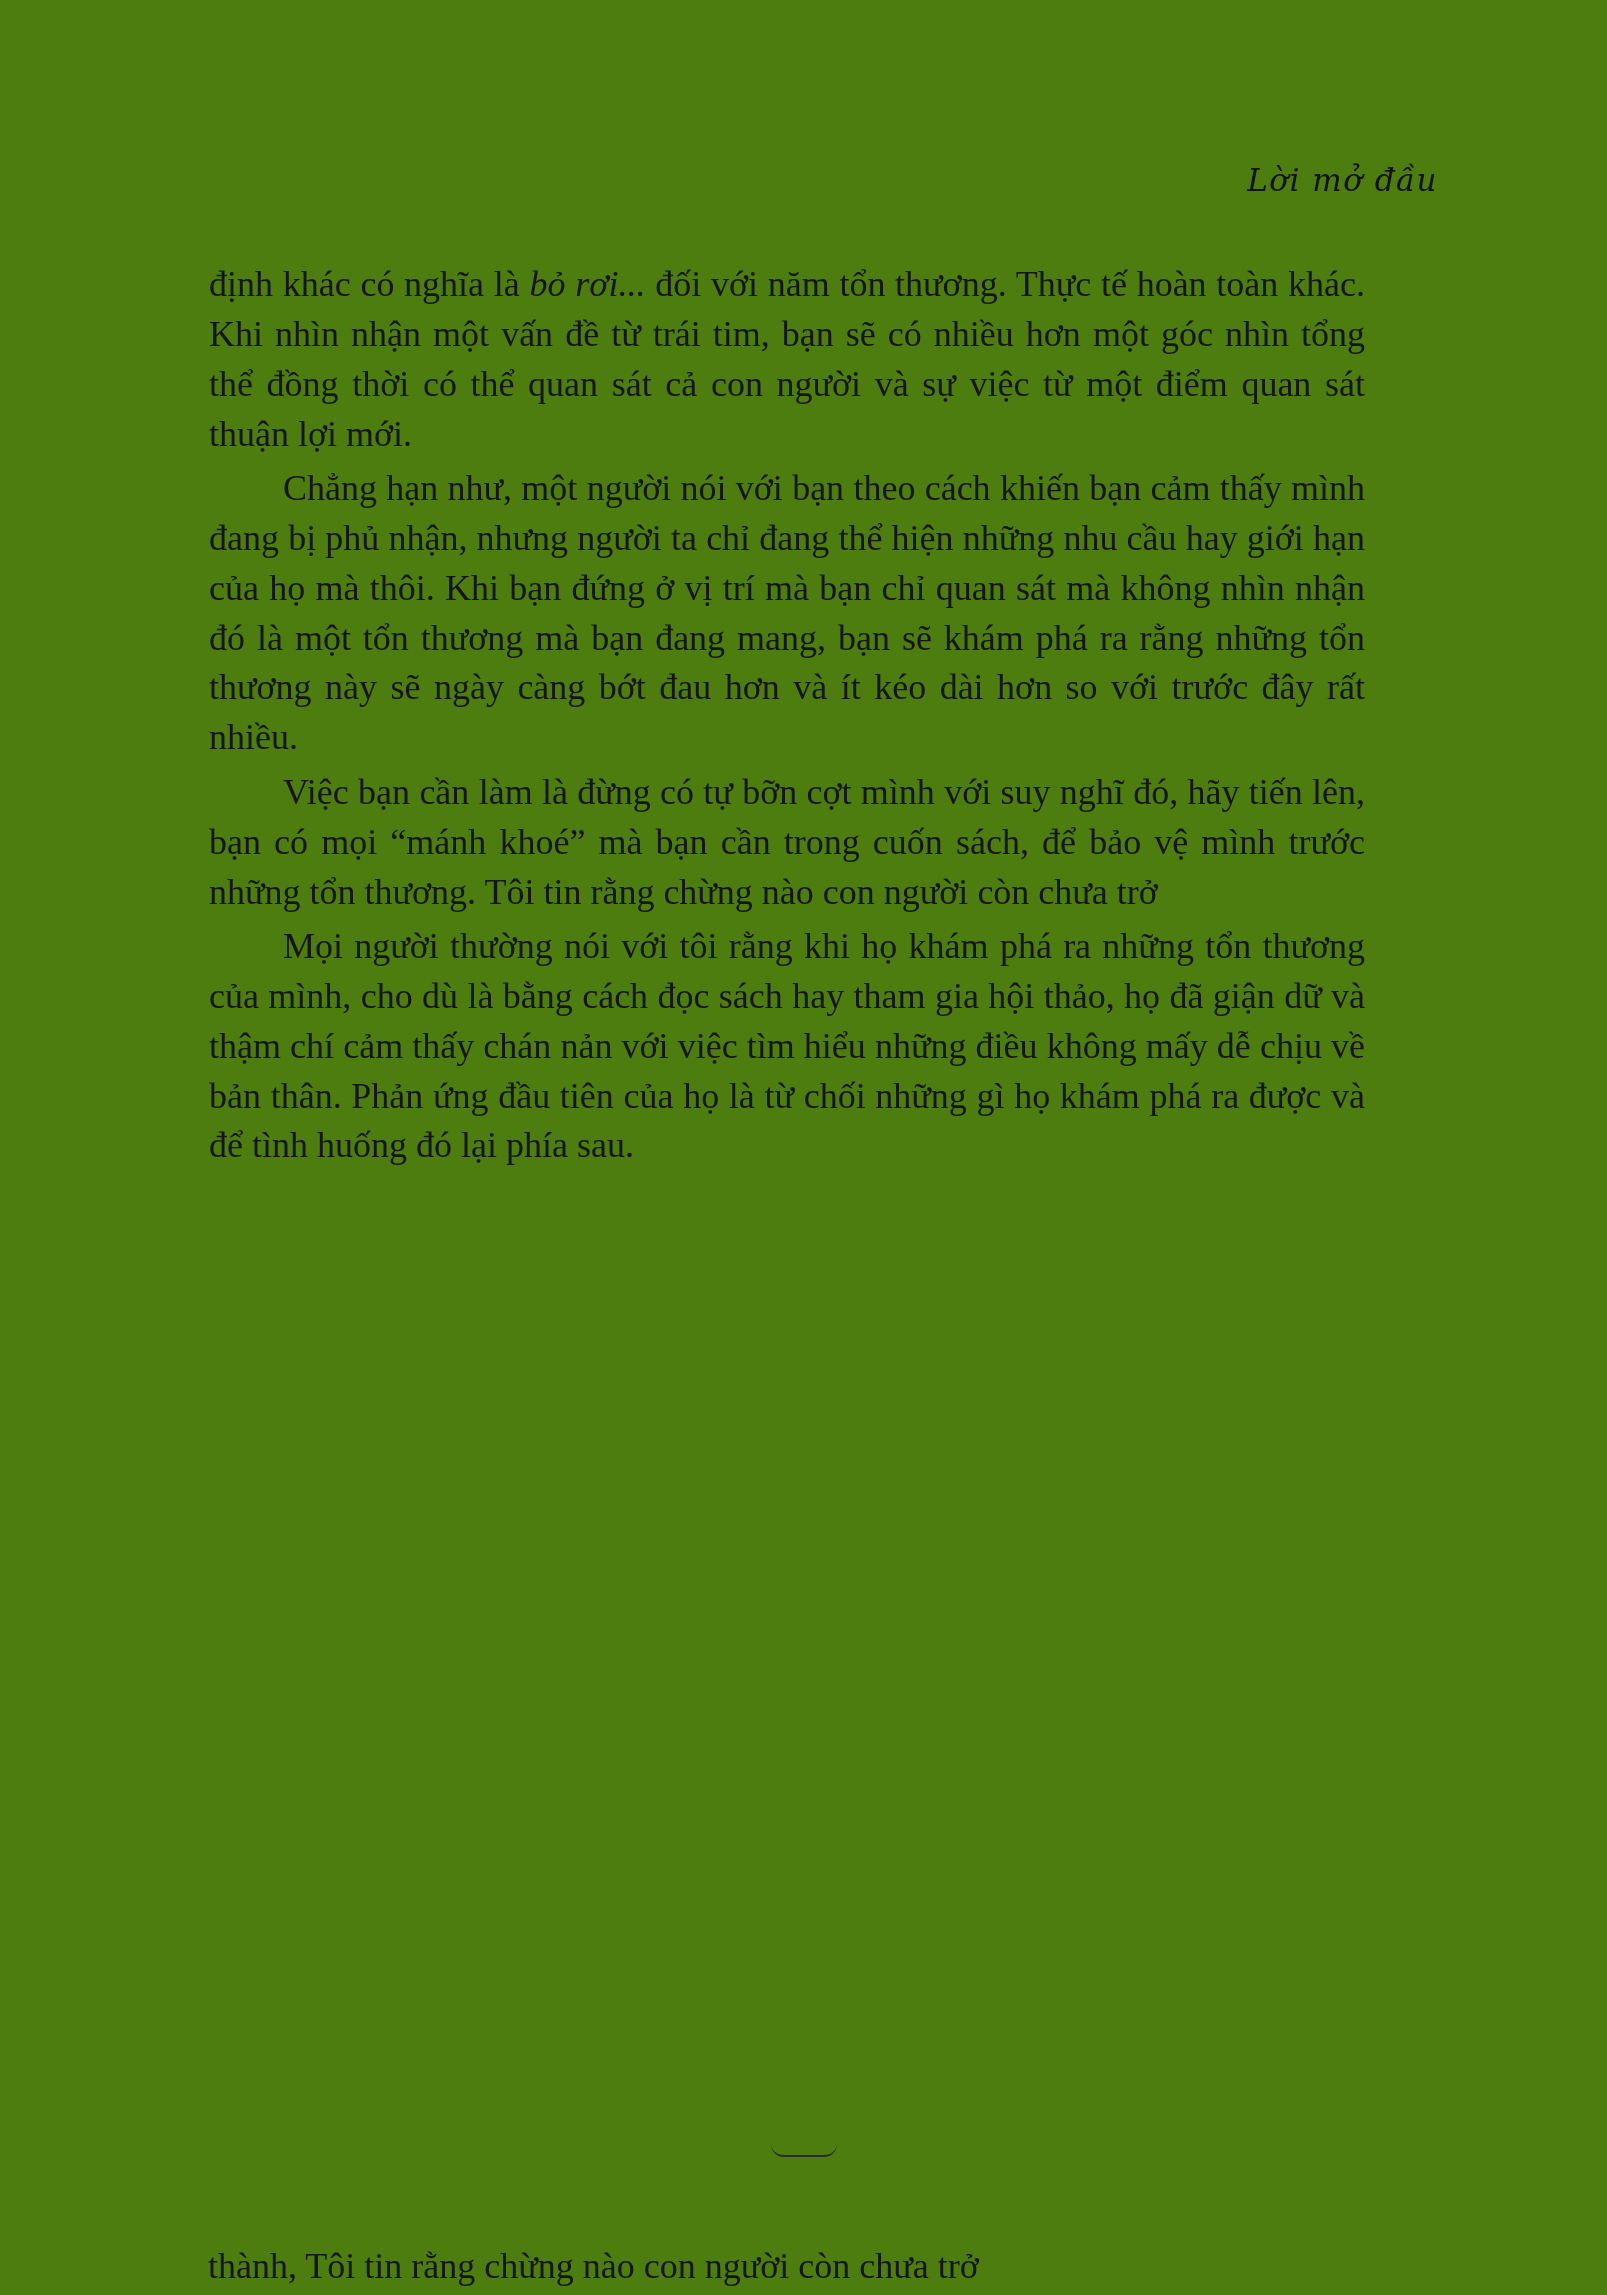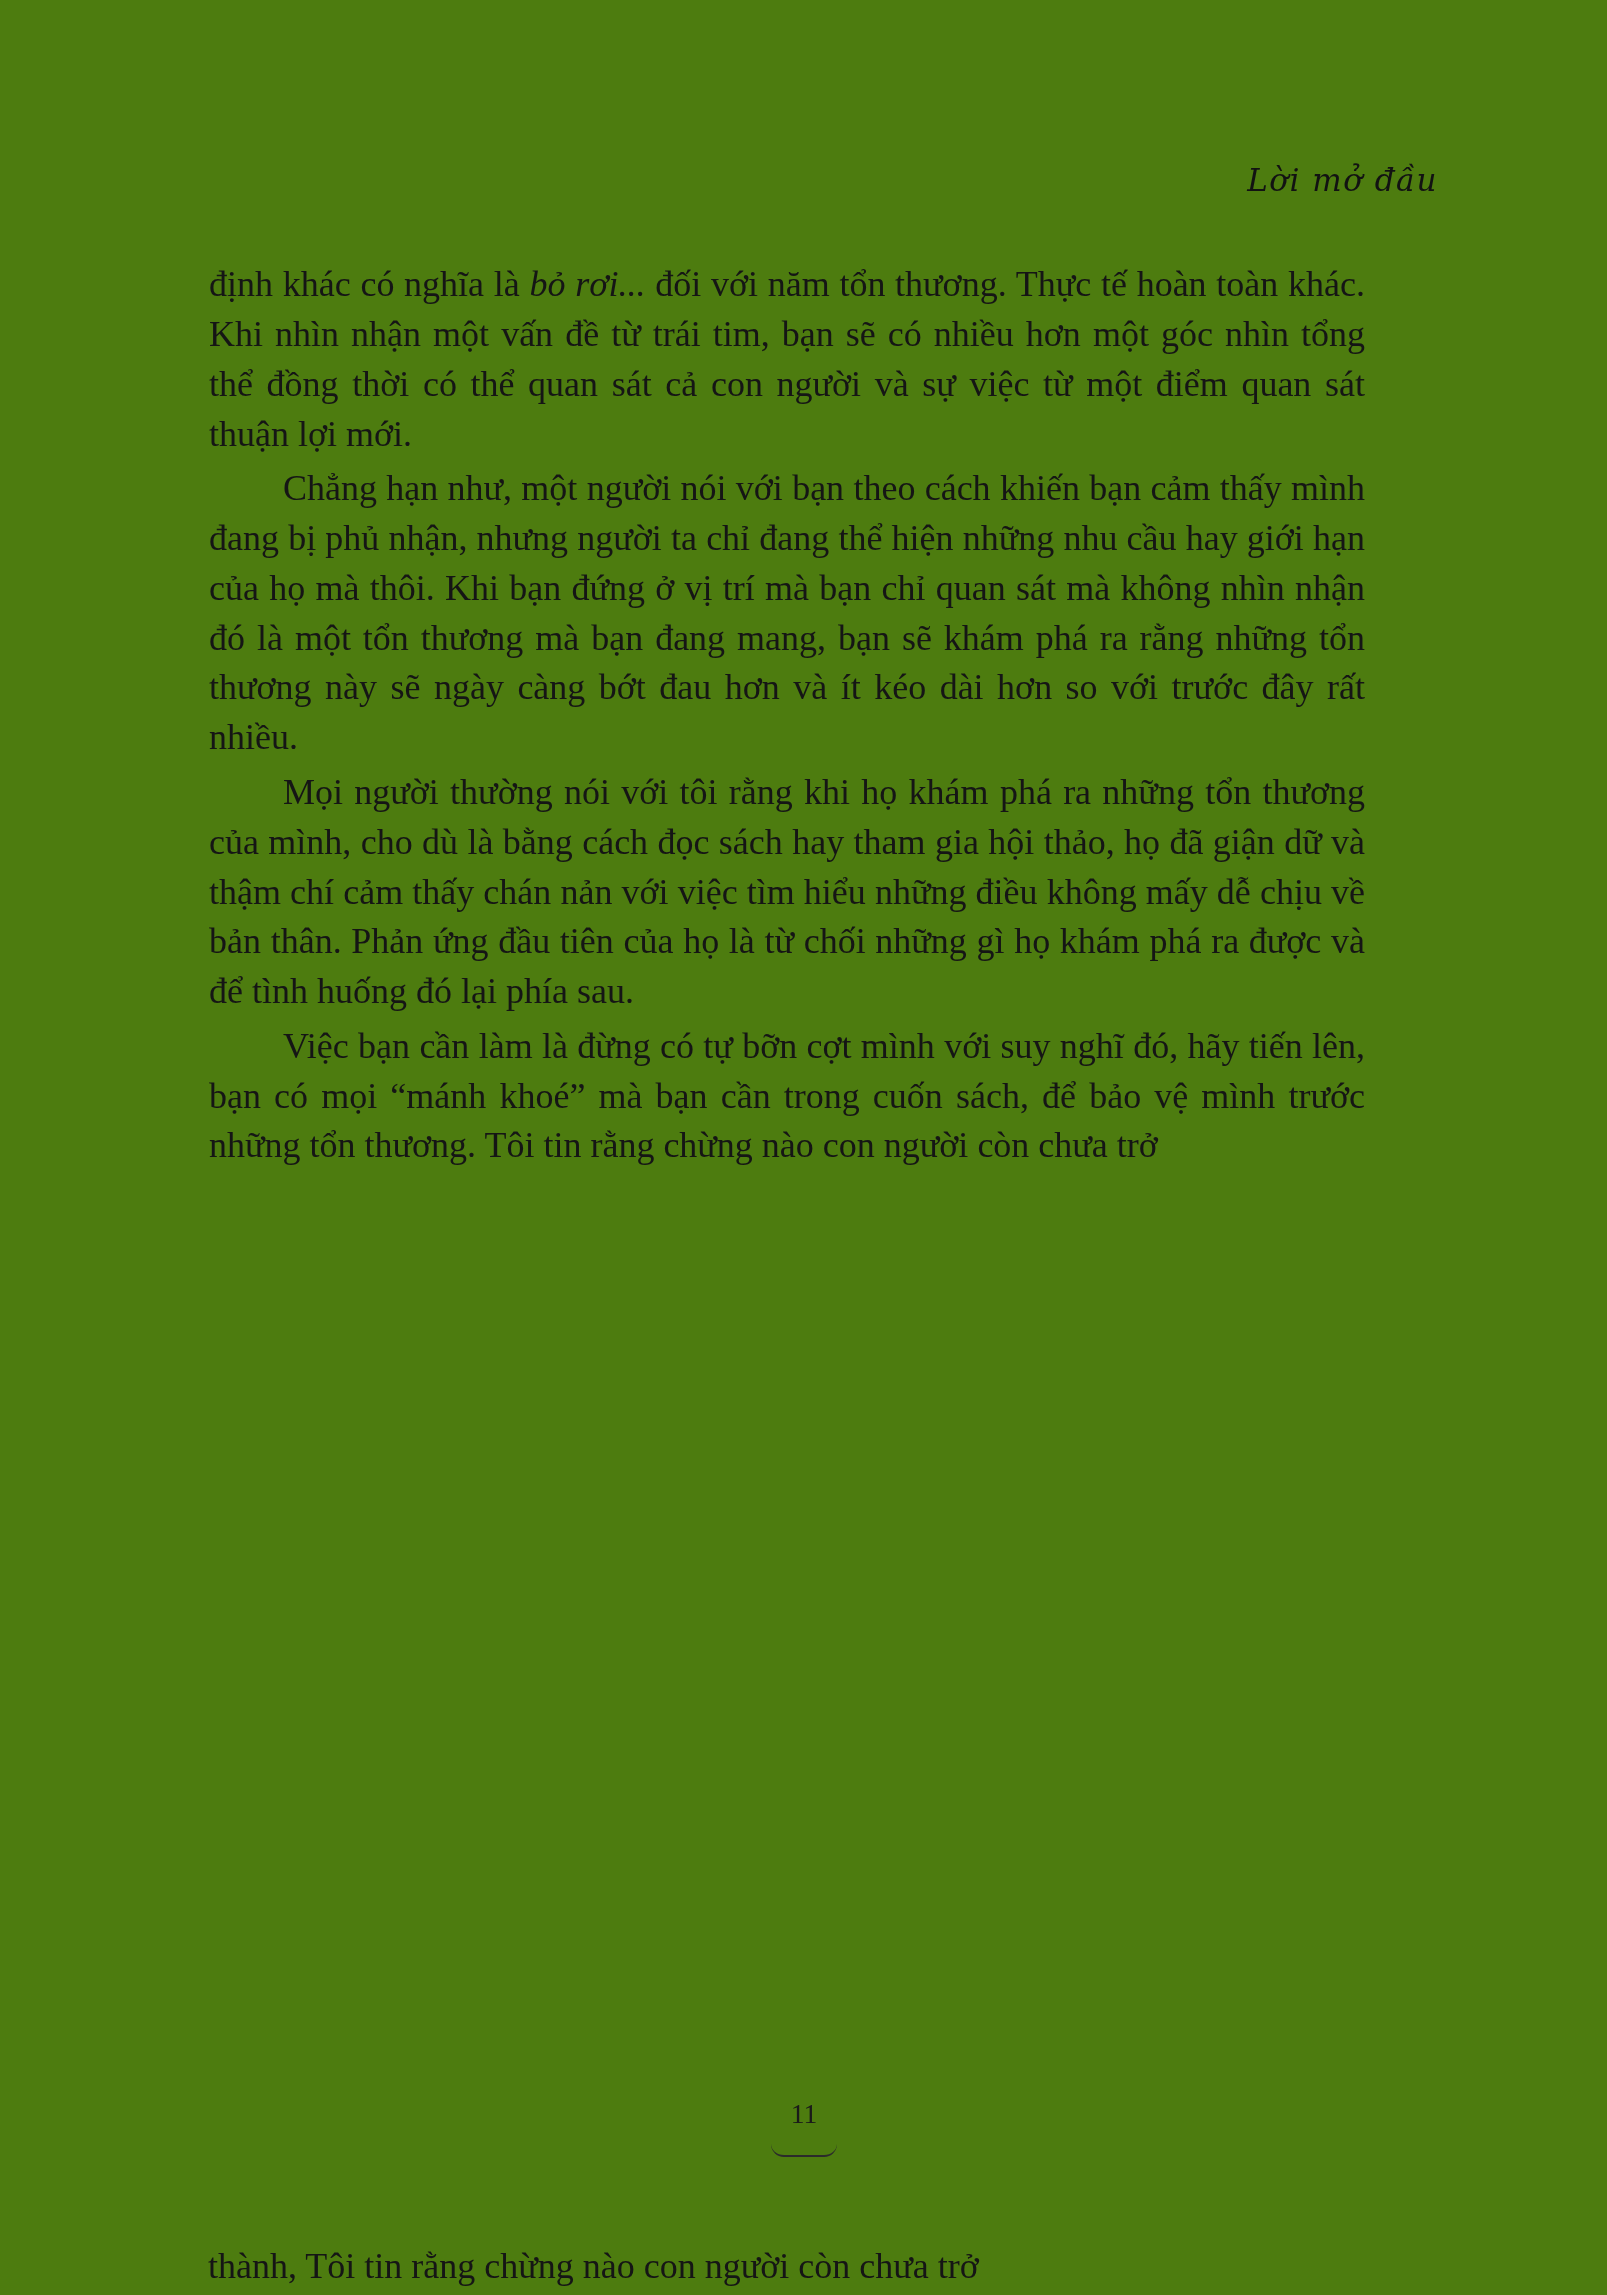--- a/index.html
+++ b/index.html
@@ -88,23 +88,22 @@
 
 <div class="page">
 
   <div class="running-head">Lời mở đầu</div>
 
   <div class="body-text">
     <p class="first">
       <span>định khác có nghĩa là </span><em>bỏ rơi...</em><span> đối với năm tổn thương. Thực tế hoàn toàn khác. Khi nhìn nhận một vấn đề từ trái tim, bạn sẽ có nhiều hơn một góc nhìn tổng thể đồng thời có thể quan sát cả con người và sự việc từ một điểm quan sát thuận lợi mới.</span>
     </p>
     <p class="indent">Chẳng hạn như, một người nói với bạn theo cách khiến bạn cảm thấy mình đang bị phủ nhận, nhưng người ta chỉ đang thể hiện những nhu cầu hay giới hạn của họ mà thôi. Khi bạn đứng ở vị trí mà bạn chỉ quan sát mà không nhìn nhận đó là một tổn thương mà bạn đang mang, bạn sẽ khám phá ra rằng những tổn thương này sẽ ngày càng bớt đau hơn và ít kéo dài hơn so với trước đây rất nhiều.</p>
+    <p class="indent">Việc bạn cần làm là đừng có tự bỡn cợt mình với suy nghĩ đó, hãy tiến lên, bạn có mọi “mánh khoé” mà bạn cần trong cuốn sách, để bảo vệ mình trước những tổn thương. Tôi tin rằng chừng nào con người còn chưa trở</p>
     <p class="indent">Mọi người thường nói với tôi rằng khi họ khám phá ra những tổn thương của mình, cho dù là bằng cách đọc sách hay tham gia hội thảo, họ đã giận dữ và thậm chí cảm thấy chán nản với việc tìm hiểu những điều không mấy dễ chịu về bản thân. Phản ứng đầu tiên của họ là từ chối những gì họ khám phá ra được và để tình huống đó lại phía sau.</p>
-    <p class="indent">Việc bạn cần làm là đừng có tự bỡn cợt mình với suy nghĩ đó, hãy tiến lên, bạn có mọi “mánh khoé” mà bạn cần trong cuốn sách, để bảo vệ mình trước những tổn thương. Tôi tin rằng chừng nào con người còn chưa trở</p>
   </div>
 
-  <div class="folio">11</div>
   <div class="folio-rule"></div>
 
   <div class="cut-line">thành, Tôi tin rằng chừng nào con người còn chưa trở</div>
 
 </div>
 
 
 </body></html>

